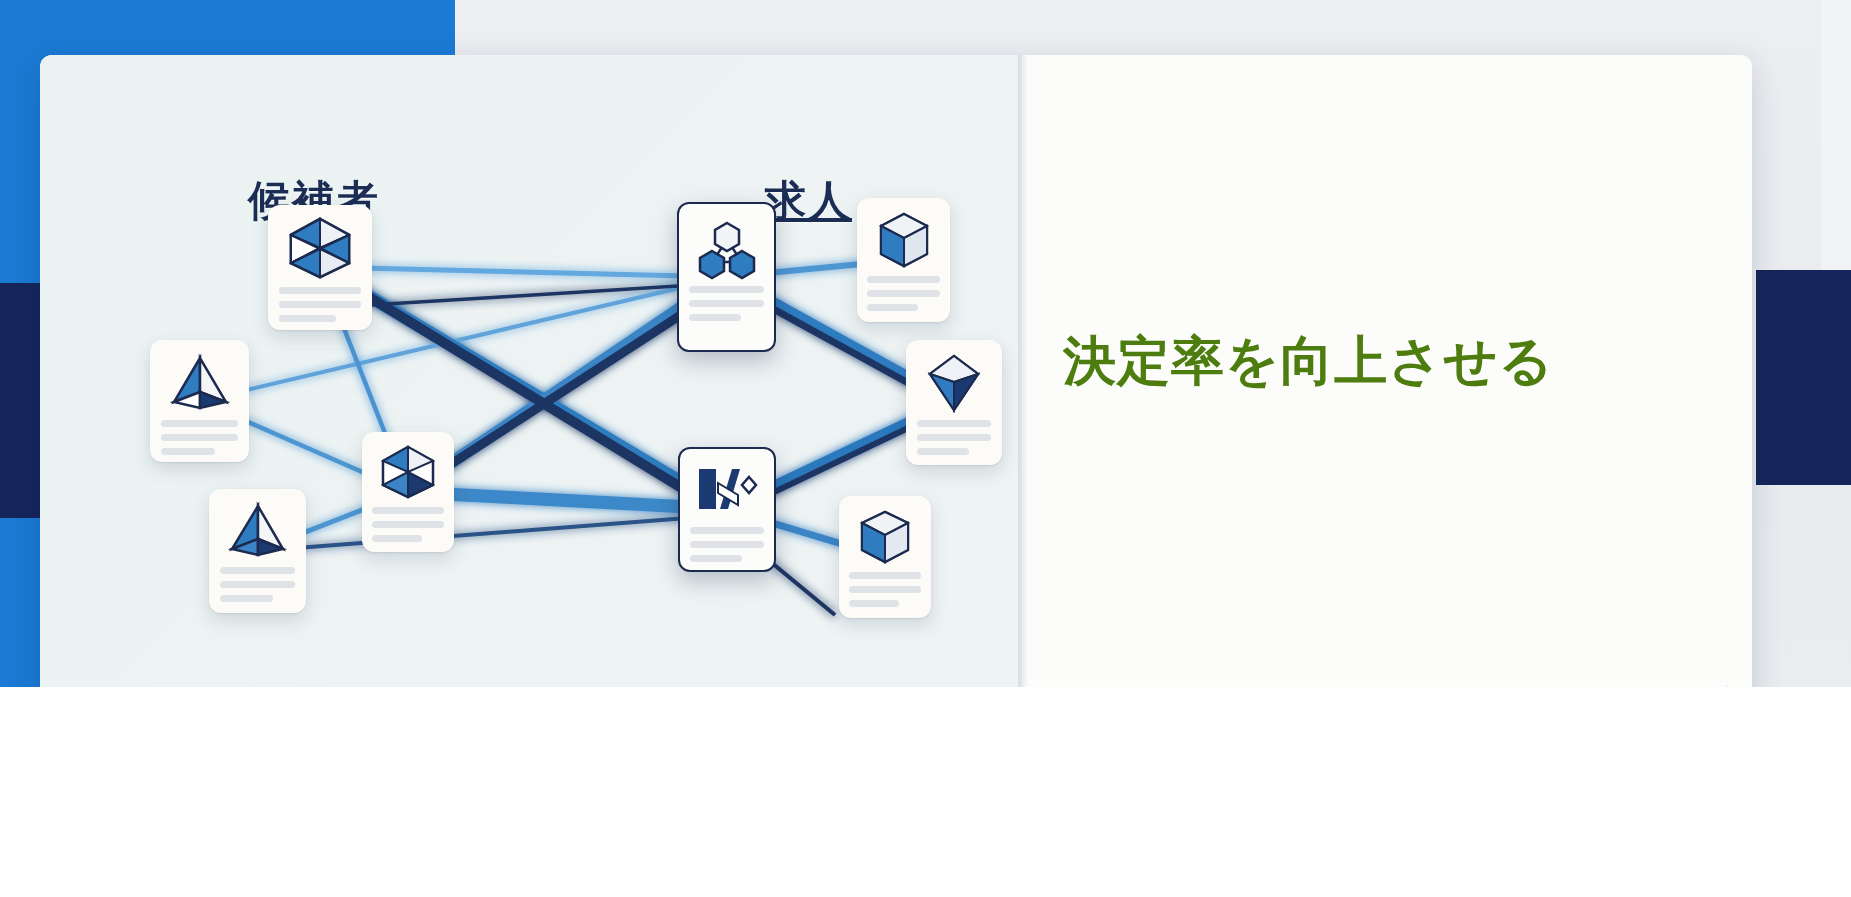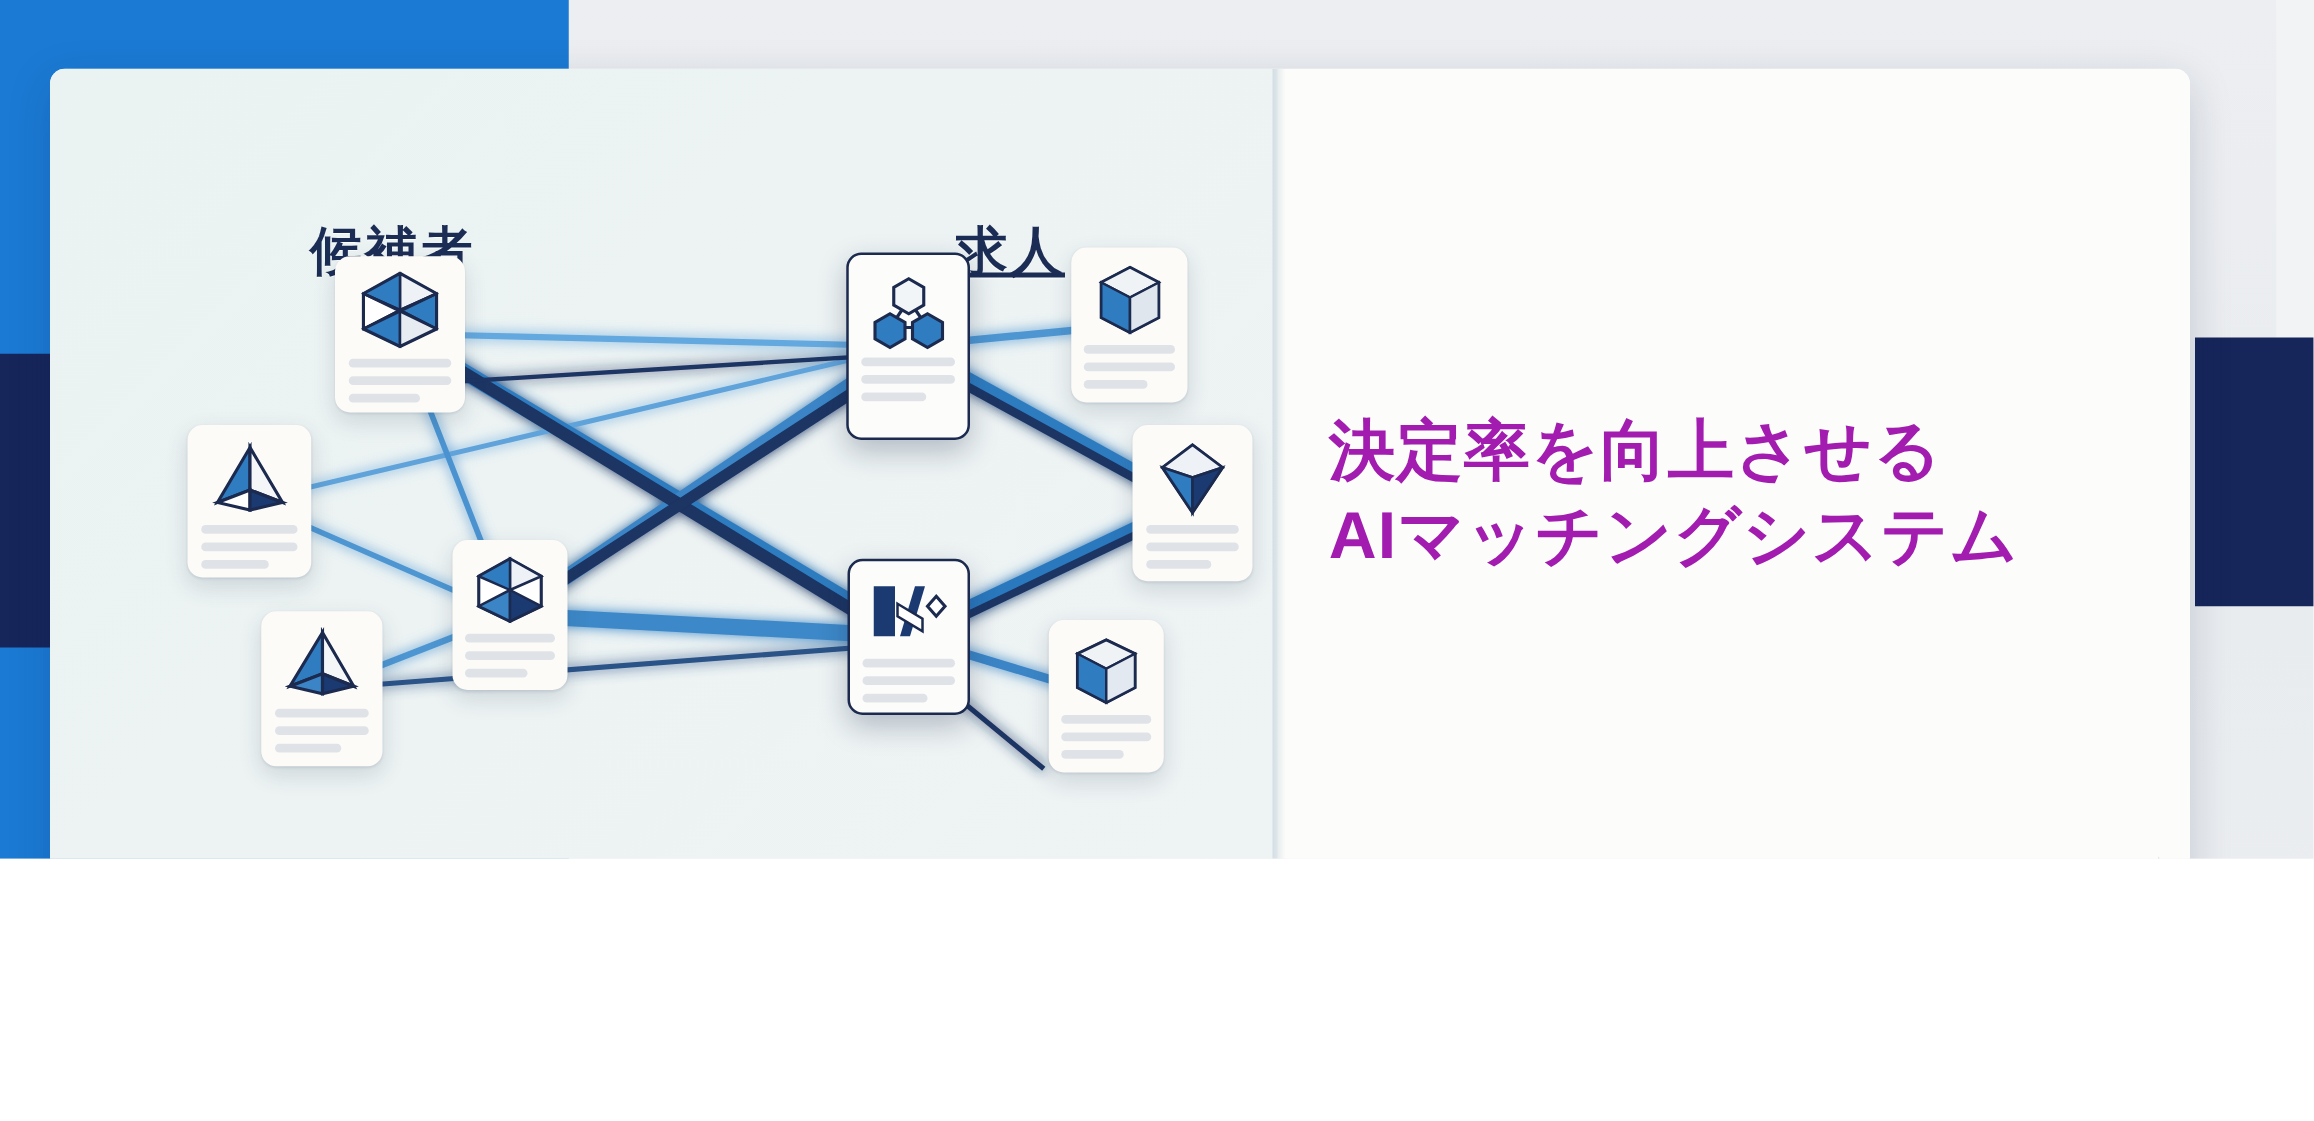--- a/index.html
+++ b/index.html
@@ -143,21 +143,21 @@
   .doccard .lines i.s1 { width: 100%; }
   .doccard .lines i.s2 { width: 100%; }
   .doccard .lines i.s3 { width: 70%; }
 
   
   .headline {
     position: absolute;
     left: 1063px;
     top: 327px;
     width: 600px;
-    color: #a21caf;
+    color: #4d7c0f;
     font-size: 53px;
     font-weight: 700;
     line-height: 1.28;
     letter-spacing: 1px;
     text-shadow: 0 1px 0 rgba(255,255,255,0.85);
   }
   .headline span { display: block; white-space: nowrap; }
 </style>
 </head>
 <body>
@@ -362,20 +362,19 @@
       </div>
       <div class="lines">
         <i class="s1"></i>
           <i class="s2"></i>
           <i class="s3"></i>
       </div>
     </div>
 
     <div class="headline" style="left:1023px;top:272px;">
       <span>決定率を向上させる</span>
-      <span>AIマッチングシステム</span>
     </div>
 
     <svg class="panel-corner-mark" viewBox="0 0 34 34">
       <path d="M17 4 L20 14 L30 17 L20 20 L17 30 L14 20 L4 17 L14 14 Z" fill="#d7dde4"></path>
     </svg>
   </div>
 </div>
 
 </body></html>

